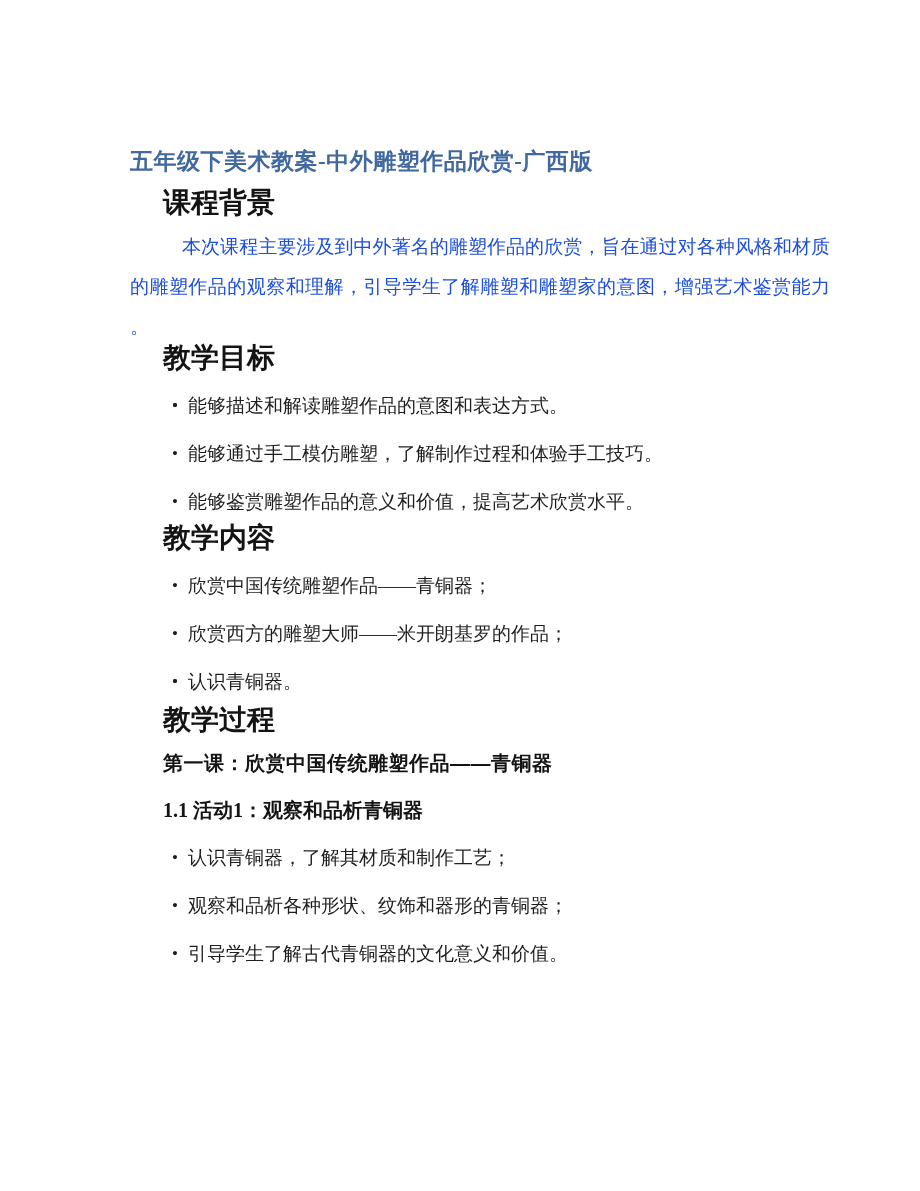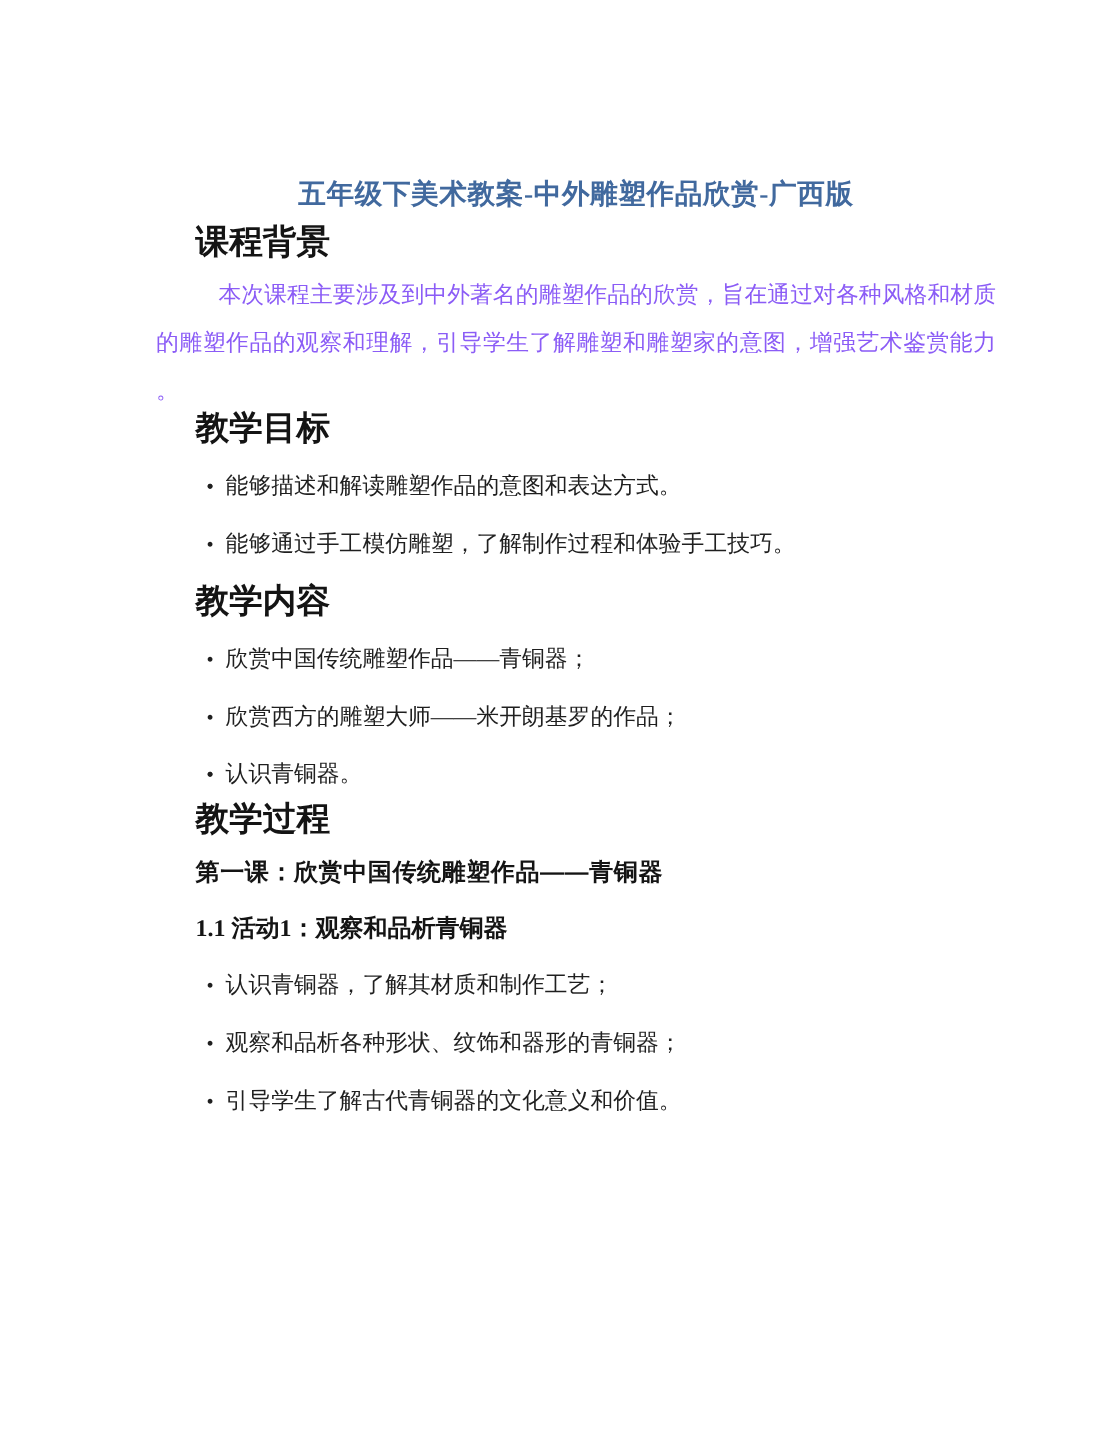--- a/index.html
+++ b/index.html
@@ -11,21 +11,21 @@
     font-family: "Liberation Serif", "DejaVu Serif", serif;
     color: #1f1f1f;
   }
   .page {
     width: 920px;
     height: 1191px;
     background: #ffffff;
     padding: 146px 90px 0 130px;
   }
   .doc-title {
-    text-align: center;
+    text-align: left;
     font-size: 23px;
     font-weight: bold;
     line-height: 32px;
     margin-bottom: 14px;
     letter-spacing: 0.5px;
   }
   .h2 {
     font-size: 28px;
     font-weight: bold;
     line-height: 22px;
@@ -35,21 +35,21 @@
   .h2-goals   { margin-top: 0; }
   .h2-content { margin-top: 14px; }
   .h2-process { margin-top: 16px; }
   .para {
     font-size: 19px;
     line-height: 40px;
     margin-top: 13px;
     text-indent: 52px;
     text-align: justify;
     line-break: anywhere;
-    color: #8b5cf6;
+    color: #1d4ed8;
   }
   ul.doc-list {
     list-style: none;
   }
   ul.doc-list li {
     position: relative;
     font-size: 19px;
     line-height: 22px;
     padding-left: 58px;
     margin-top: 26px;
@@ -84,21 +84,21 @@
   <div class="h2 h2-bg">课程背景</div>
 
   <p class="para">本次课程主要涉及到中外著名的雕塑作品的欣赏，旨在通过对各种风格和材质的雕塑作品的观察和理解，引导学生了解雕塑和雕塑家的意图，增强艺术鉴赏能力。</p>
 
   <div class="h2 h2-goals">教学目标</div>
 
   <ul class="doc-list">
     <li><span class="bullet-dot">•</span></li>
     <li><span class="bullet-dot">•</span><span>能够描述和解读雕塑作品的意图和表达方式。</span></li>
     <li><span class="bullet-dot">•</span><span>能够通过手工模仿雕塑，了解制作过程和体验手工技巧。</span></li>
-    <li><span class="bullet-dot">•</span></li>
+    <li><span class="bullet-dot">•</span><span>能够鉴赏雕塑作品的意义和价值，提高艺术欣赏水平。</span></li>
   </ul>
 
   <div class="h2 h2-content">教学内容</div>
 
   <ul class="doc-list">
     <li><span class="bullet-dot">•</span><span>欣赏中国传统雕塑作品——青铜器；</span></li>
     <li><span class="bullet-dot">•</span><span>欣赏西方的雕塑大师——米开朗基罗的作品；</span></li>
     <li><span class="bullet-dot">•</span></li>
     <li><span class="bullet-dot">•</span><span>认识青铜器。</span></li>
   </ul>

